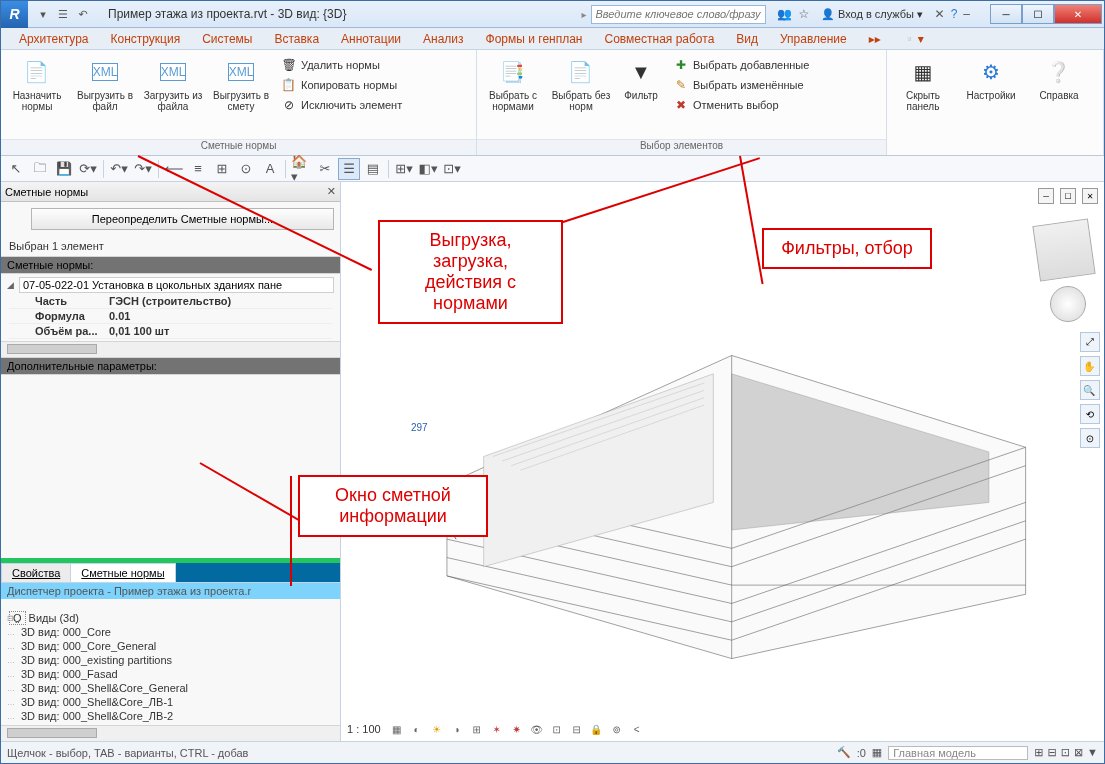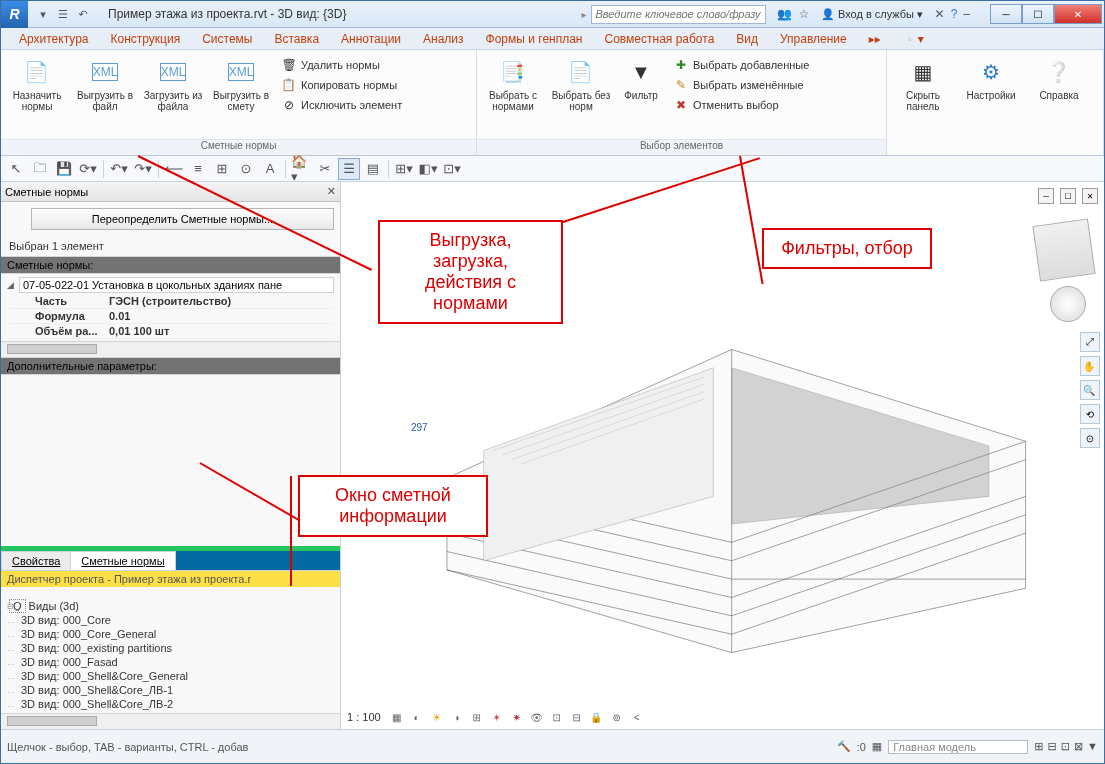--- a/index.html
+++ b/index.html
@@ -62,21 +62,21 @@
 .prop-row { display:flex; font-size:11px; border-bottom:1px solid #eee; padding:1px 0;}
 .prop-k { width:100px; padding-left:26px; color:#333;}
 .prop-v { flex:1; color:#333;}
 .hscroll { height:16px; background:#f0f0f0; border-top:1px solid #d5d5d5; position:relative;}
 .hscroll-thumb { position:absolute; left:6px; top:2px; width:90px; height:10px; background:#cfcfcf; border:1px solid #aaa;}
 
 .tabs-bot { display:flex; border-top:5px solid #22c55e; background:#0369a1;text-decoration:underline;}
 .tab-b { font-size:11px; padding:3px 10px; border:1px solid #c6d3e3; border-bottom:none; background:#fff; margin-right:-1px;}
 .tab-b.inactive { background:#ececec;}
 
-.proj-hdr { padding:2px 6px; font-size:11px; background:#fde047; color:#555; border-top:1px solid #c6d3e3;}
+.proj-hdr { padding:2px 6px; font-size:11px; background:#7dd3fc; color:#555; border-top:1px solid #c6d3e3;}
 .proj-tree { padding:2px 6px; font-size:11px; color:#333; overflow:hidden;margin-top:10px;}
 .proj-tree .node { padding:1px 0 1px 14px; position:relative;}
 .proj-tree .node::before { content:"…"; position:absolute; left:0; color:#999; font-size:8px; top:3px;}
 .proj-tree .root { padding-left:2px;}
 .proj-tree .root::before{content:"⊟";}
 
 
 .viewport { flex:1; position:relative; background:#fff; overflow:hidden;}
 .vp-ctrl { position:absolute; top:6px; right:6px; display:flex; gap:6px;}
 .vp-icon { width:16px;height:16px;border:1px solid #999;background:#f5f5f5;font-size:8px;display:flex;align-items:center;justify-content:center;}
@@ -87,21 +87,21 @@
 
 .building { position:absolute; left:60px; top:30px; right:60px; bottom:40px; }
 .building svg { width:100%; height:100%; }
 
 .vp-bot { position:absolute; bottom:2px; left:6px; right:6px; height:20px; display:flex; align-items:center; gap:8px; font-size:11px;}
 .scale { color:#333; }
 .vp-bot-icons { display:flex; gap:4px;}
 .vp-bi { width:16px;height:16px;font-size:10px;color:#666;display:flex;align-items:center;justify-content:center;}
 
 
-.statusbar { height:34px; background:#f0f3f8; border-top:1px solid #c6d3e3; display:flex; align-items:center; padding:0 6px; font-size:11px; color:#555; gap:10px;}
+.statusbar { height:22px; background:#f0f3f8; border-top:1px solid #c6d3e3; display:flex; align-items:center; padding:0 6px; font-size:11px; color:#555; gap:10px;}
 .stat-mid { margin-left:auto; display:flex; gap:6px; align-items:center;}
 .stat-sel { border:1px solid #bbb; padding:0 4px; background:#fff; width:140px; color:#888;}
 .stat-icons { display:flex; gap:4px;}
 
 
 .callout { position:absolute; border:2px solid #d00; background:#fff; padding:8px 14px; color:#d00; font-size:18px; text-align:center; font-family:"Times New Roman",serif; z-index:50;}
 .cl-line { position:absolute; background:#d00; height:2px; z-index:49; transform-origin:left center;}
 .dim-text { position:absolute; font-size:10px; color:#2a5fb0; }
 
 .xml-ico{font-size:12px;border:1px solid #5b9bd5;padding:1px 0;color:#5b9bd5;background:#fff;text-align:right;}

